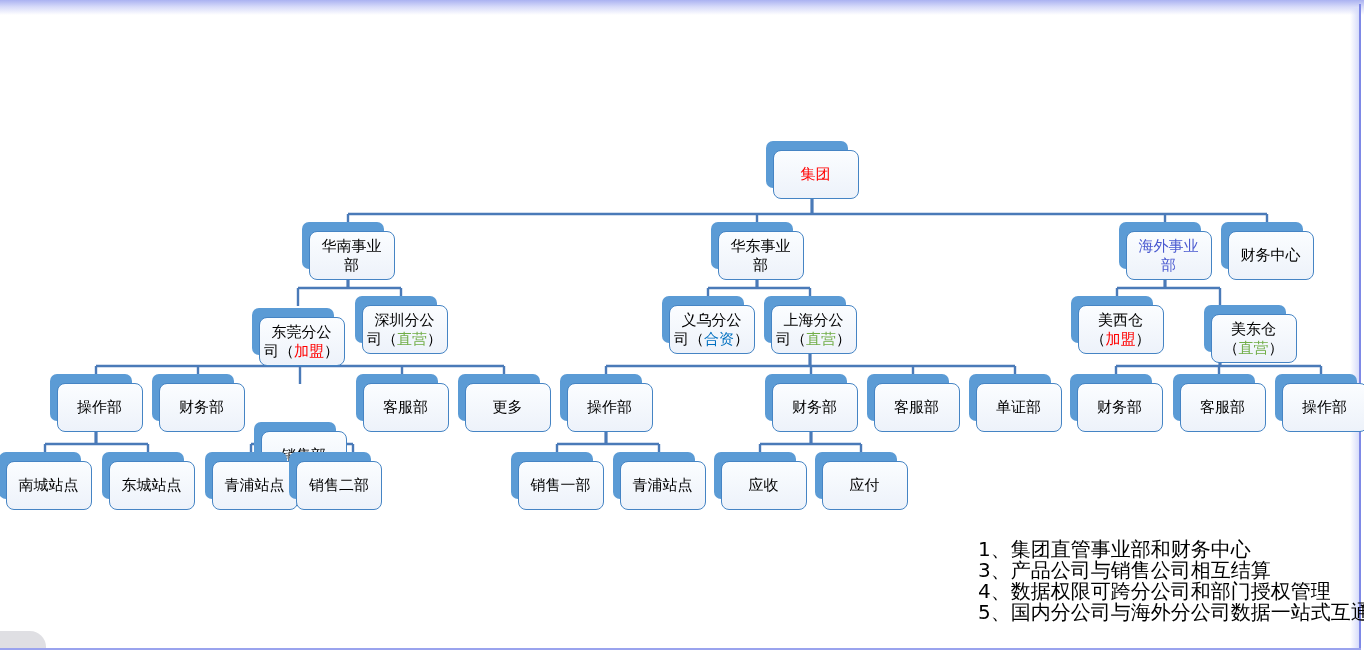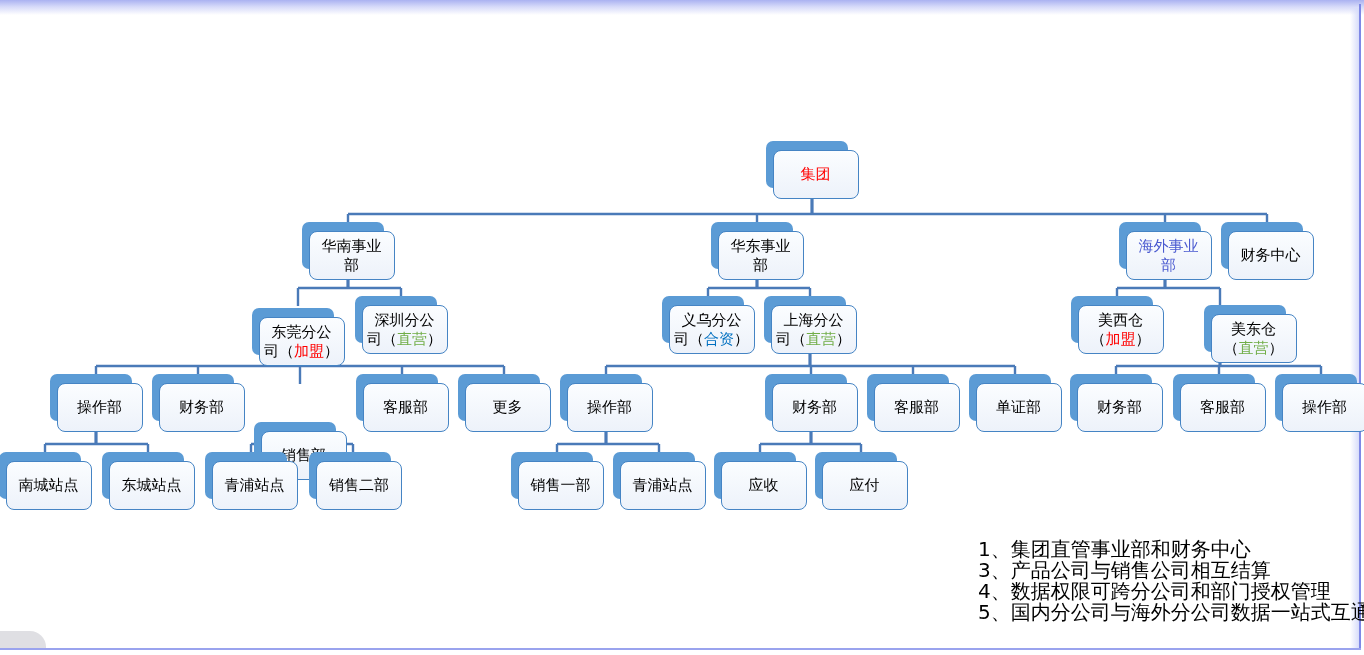--- a/index.html
+++ b/index.html
@@ -222,21 +222,21 @@
         <div class="card">
           <div class="line"><span>东城站点</span></div>
         </div>
       </div>
       <div class="node" style="left: 204.5px; top: 452px;">
         <div class="shadow"></div>
         <div class="card">
           <div class="line"><span>青浦站点</span></div>
         </div>
       </div>
-      <div class="node" style="left: 309px; top: 452px;">
+      <div class="node" style="left: 289px; top: 452px;">
         <div class="shadow"></div>
         <div class="card">
           <div class="line"><span>销售二部</span></div>
         </div>
       </div>
       <div class="node" style="left: 510.5px; top: 452px;">
         <div class="shadow"></div>
         <div class="card">
           <div class="line"><span>销售一部</span></div>
         </div>

